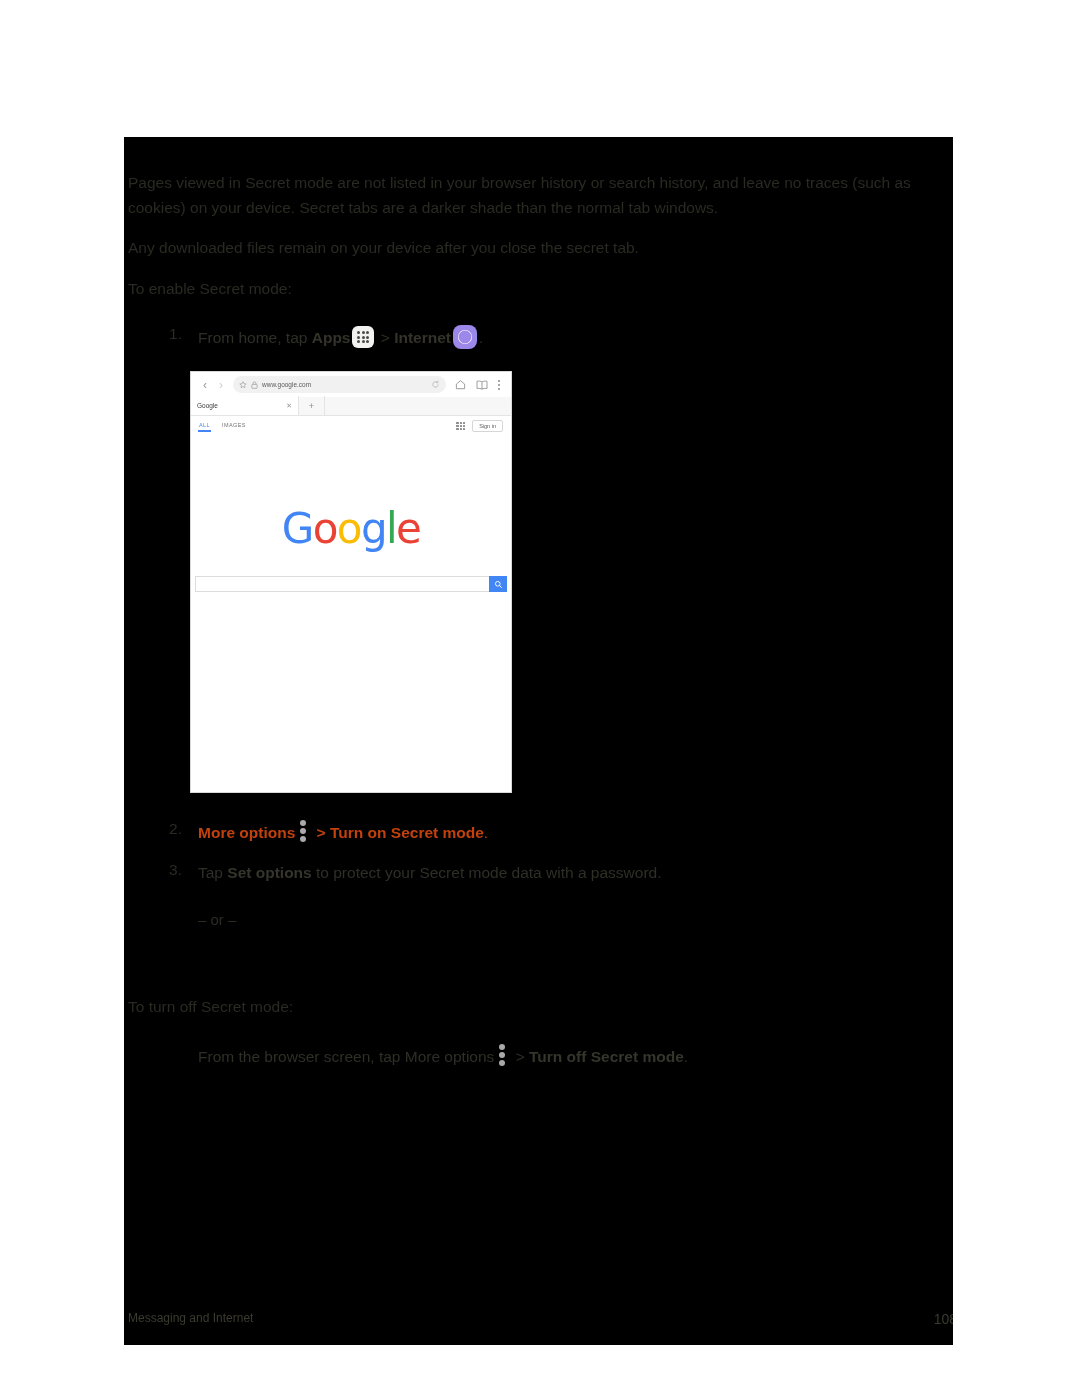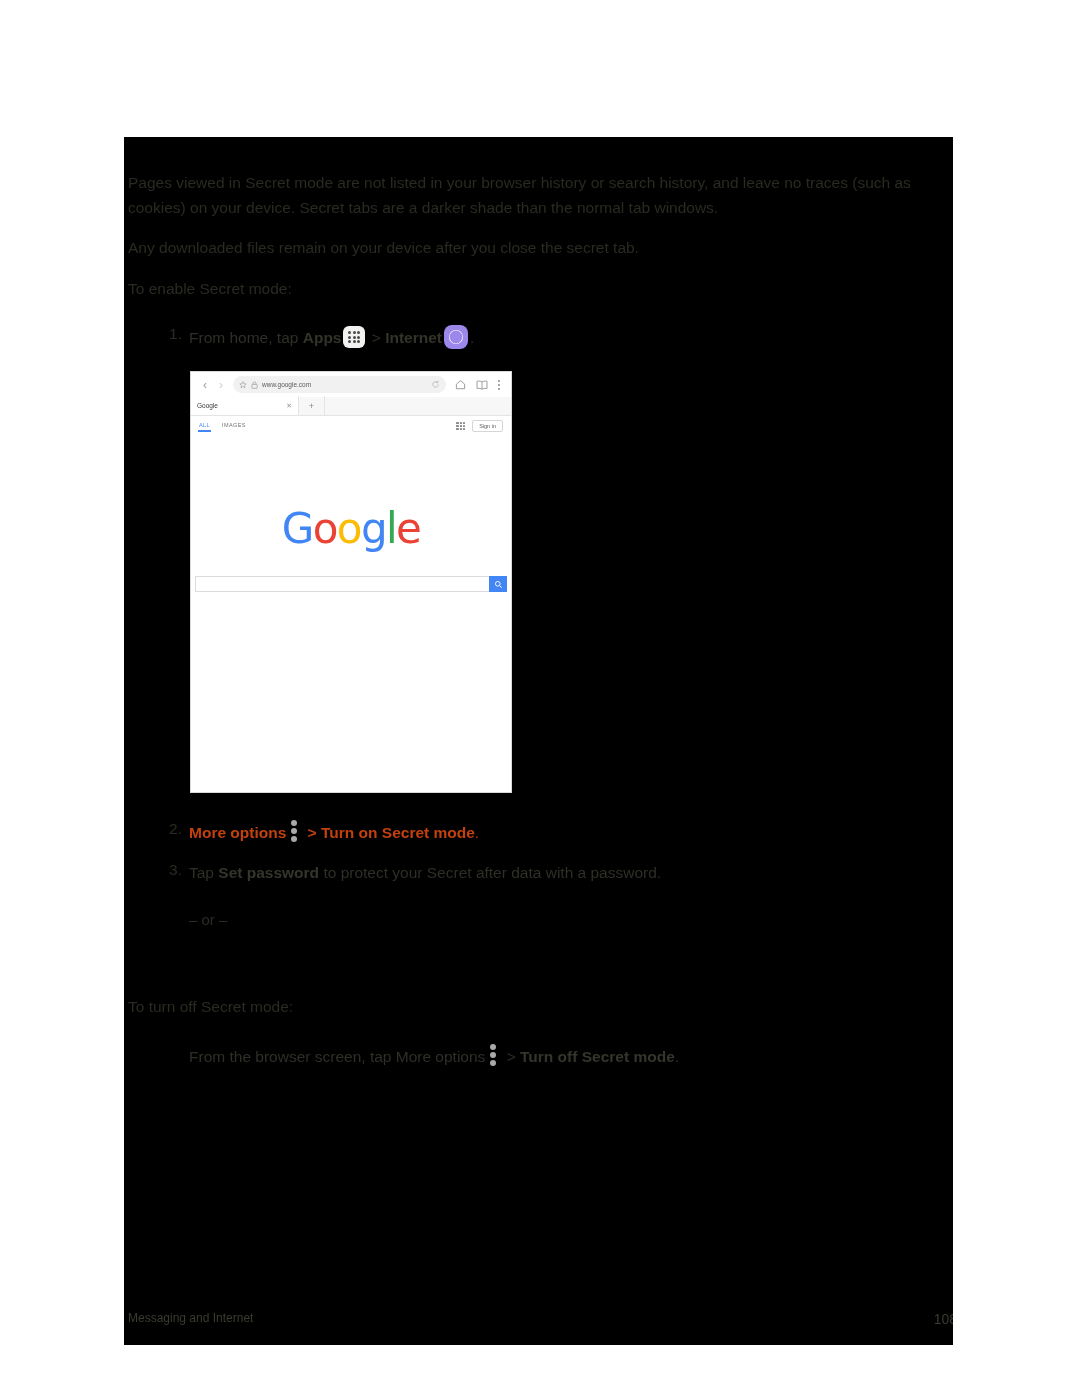--- a/index.html
+++ b/index.html
@@ -38,20 +38,21 @@
   #p1 { left: 4px; top: 34px; width: 830px; }
   #p2 { left: 4px; top: 99px; width: 790px; }
   #p3 { left: 4px; top: 140px; width: 600px; }
 
   
   .li {
     position: absolute;
     color: #2f2f27;
     font-size: 15.5px;
     line-height: 24px;
+    margin-left: 9px;
   }
   .li-num {
     position: absolute;
     color: #2b2b23;
     font-size: 15.5px;
     width: 30px;
     text-align: right;
   }
 
   #li1num { left: 28px; top: 188px; }
@@ -374,21 +375,21 @@
               </svg>
           </div>
         </div>
       </div>
     </div>
 
     <div class="li-num" id="li2num">2.</div>
     <div class="li" id="li2"><span>More options</span><span class="icon-dots"><i></i><i></i><i></i></span><span> &gt; </span><span>Turn on Secret mode</span><span style="font-weight:normal">.</span></div>
 
     <div class="li-num" id="li3num">3.</div>
-    <div class="li" id="li3"><span>Tap </span><span class="strongtxt">Set password</span><span> to protect your Secret after data with a password.</span></div>
+    <div class="li" id="li3"><span>Tap </span><span class="strongtxt">Set options</span><span> to protect your Secret mode data with a password.</span></div>
 
     <div class="li" id="ortxt">– or –</div>
 
 
     <div class="para" id="p4">To turn off Secret mode:</div>
 
     <div class="li" id="turnoff"><span>From the browser screen, tap More options</span><span class="icon-dots"><i></i><i></i><i></i></span><span> &gt; </span><span class="strongtxt">Turn off Secret mode</span><span>.</span></div>
 
     <div id="footer-left">Messaging and Internet</div>
     <div id="footer-right">108</div>

